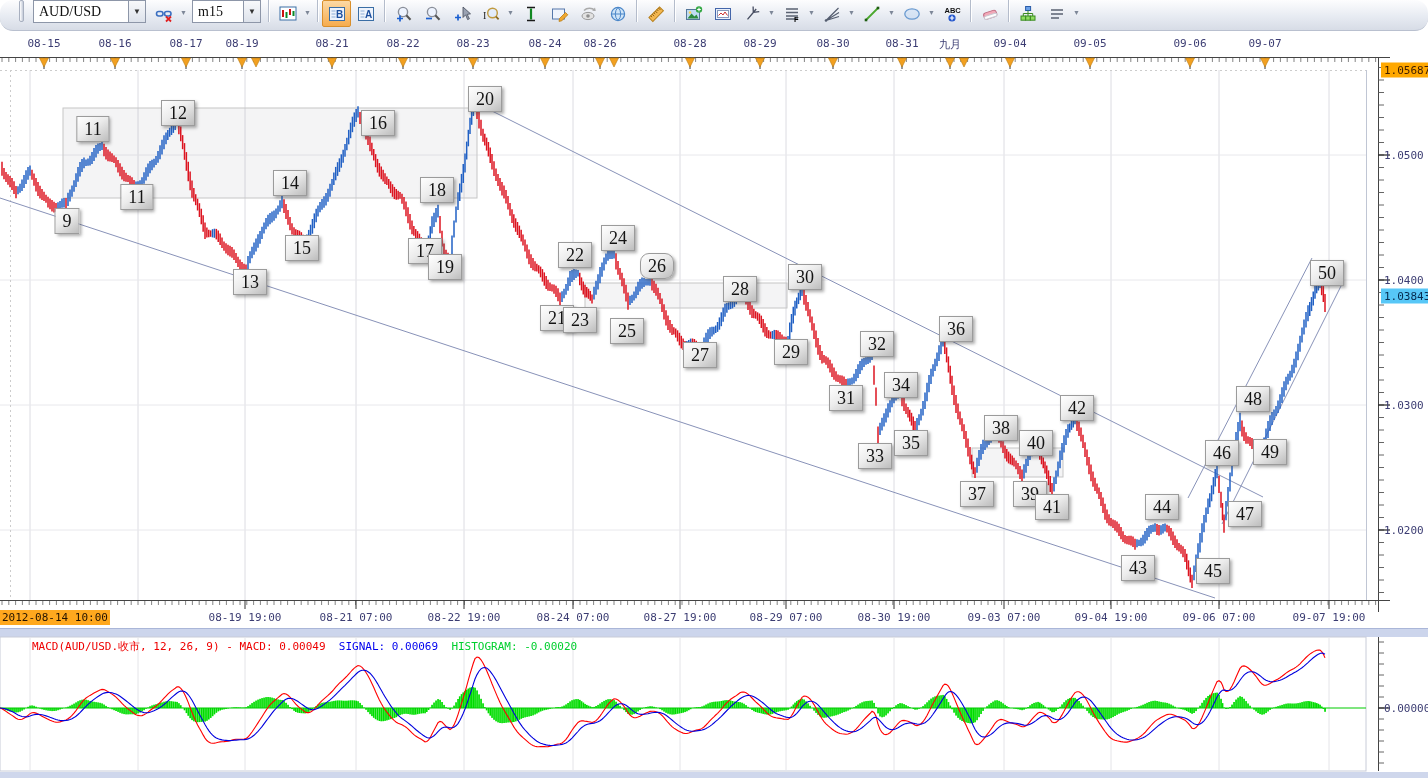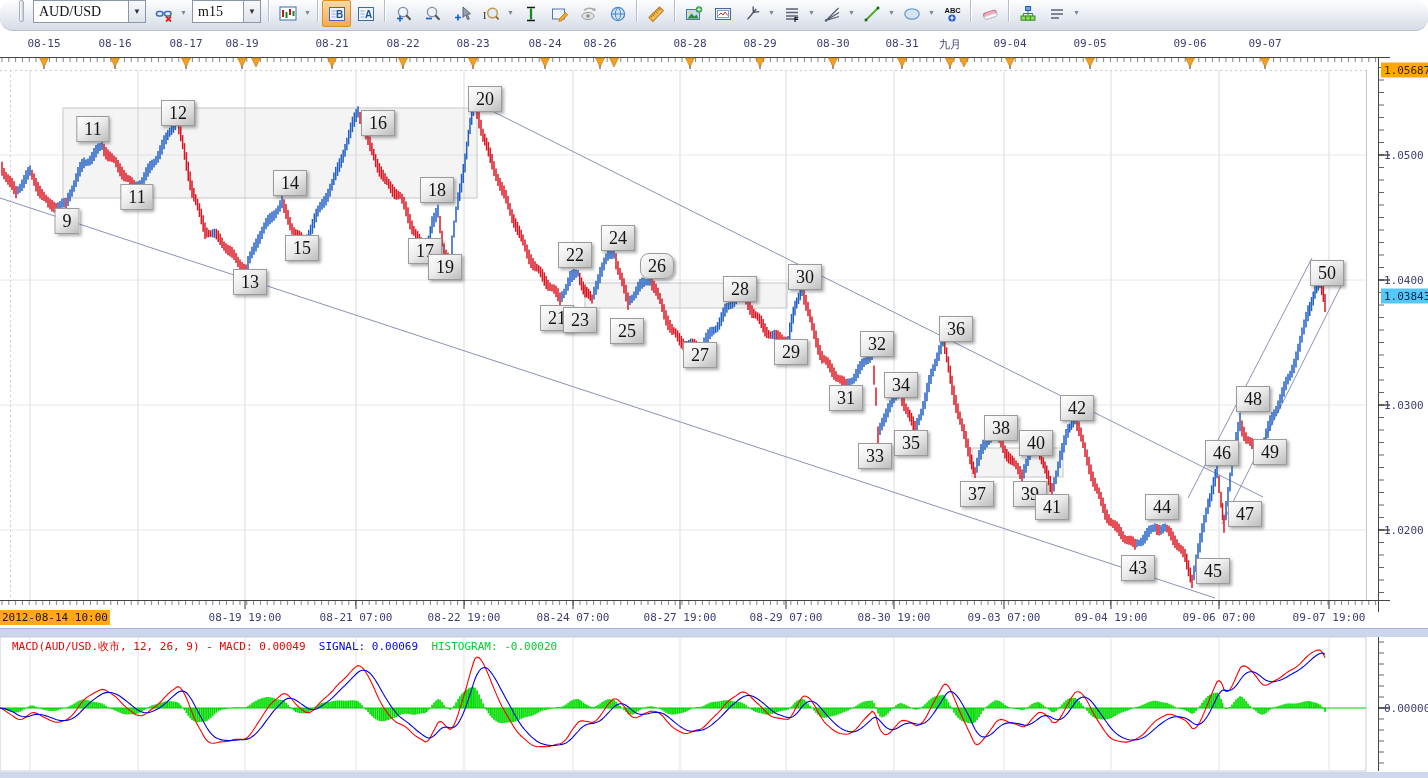--- a/index.html
+++ b/index.html
@@ -27,21 +27,21 @@
   .badge{position:absolute;left:1381px;transform:translateY(-50%);font:11px "DejaVu Sans Mono",monospace;padding:1px 3px;z-index:4;white-space:nowrap;}
   .badge.high{background:#ffa800;color:#3f1d00;}
   .badge.last{background:#57c7f7;color:#062a4e;}
   .bt-badge{position:absolute;left:0;top:610px;background:#ffa81e;color:#241300;font:11px "DejaVu Sans Mono",monospace;padding:1px 2px;z-index:4;}
   
   .wave{position:absolute;transform:translate(-50%,-50%);z-index:3;
         background:linear-gradient(145deg,#ffffff 0%,#ececec 45%,#bdbdbd 100%);
         border:1px solid #9b9b9b;box-shadow:2px 2px 3px rgba(70,70,70,.45);
         font:18px "Liberation Serif",serif;color:#141414;padding:0 7px;line-height:24px;white-space:nowrap;}
   
-  .macd-head{position:absolute;left:12px;top:639px;z-index:4;font:11px "DejaVu Sans Mono",monospace;white-space:pre;}
+  .macd-head{position:absolute;left:32px;top:639px;z-index:4;font:11px "DejaVu Sans Mono",monospace;white-space:pre;}
   .mh-red{color:#ee0000;}
   .mh-blue{color:#0000ee;}
   .mh-green{color:#00cf2e;}
 </style>
 </head>
 <body>
 
 <div class="stage">
   <svg id="gfx" width="1428" height="778">
       <rect x="0" y="31" width="1428" height="597" fill="#ffffff"></rect>

